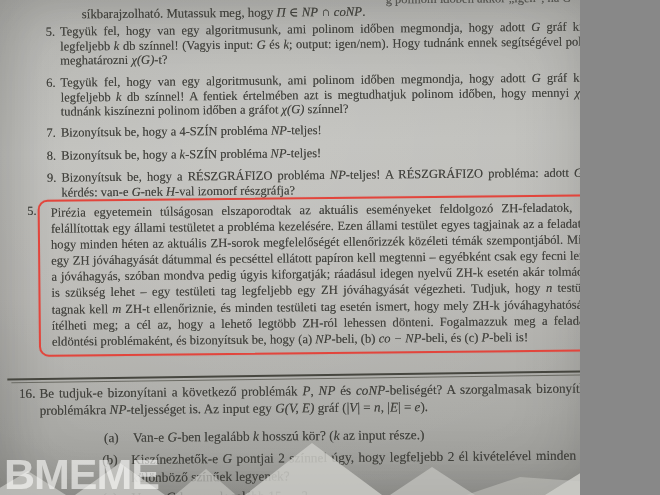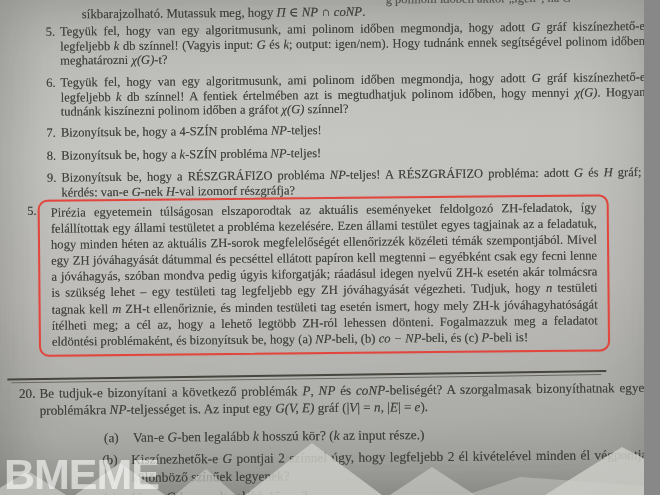--- a/index.html
+++ b/index.html
@@ -1,17 +1,17 @@
 <!DOCTYPE html>
 <html style="--red: #e2453c;"><head>
 <meta charset="utf-8">
 <style>
   html,body{margin:0;padding:0;background:#888;}
   .photo{
-    position:relative; width:644px; height:495px; overflow:hidden;
+    position:relative; width:580px; height:495px; overflow:hidden;
     background:
       radial-gradient(140% 120% at 45% 28%, rgba(255,255,255,.12), rgba(0,0,0,0) 62%),
       linear-gradient(178deg,#b1b1ad 0%, #bebeba 30%, #bab9b5 58%, #a9a9a5 84%, #989894 100%);
     box-shadow: inset 0 0 70px rgba(0,0,0,.14), inset 18px 0 40px rgba(0,0,0,.07);
     font-family:"Liberation Serif","DejaVu Serif",serif;
     color:#41413c;
   }
   .content{position:absolute; inset:0; transform:rotate(-0.55deg); transform-origin:330px 240px;
     text-shadow:0 0 .6px rgba(56,56,52,.55);}
   .frag{position:absolute; font-size:12.5px; opacity:.8; white-space:nowrap;}
@@ -76,21 +76,21 @@
 
     <div class="item" style="top:197px;">
       <span class="num" style="left:13px; width:24px; top:4px;">5.</span>
       <div class="txt boxed" style="left:38px; width:546px;">Pirézia egyetemein túlságosan elszaporodtak az aktuális eseményeket feldolgozó ZH-feladatok, így felállítottak egy állami testületet a probléma kezelésére. Ezen állami testület egyes tagjainak az a feladatuk, hogy minden héten az aktuális ZH-sorok megfelelőségét ellenőrizzék közéleti témák szempontjából. Mivel egy ZH jóváhagyását dátummal és pecséttel ellátott papíron kell megtenni – egyébként csak egy fecni lenne a jóváhagyás, szóban mondva pedig úgyis kiforgatják; ráadásul idegen nyelvű ZH-k esetén akár tolmácsra is szükség lehet – egy testületi tag legfeljebb egy ZH jóváhagyását végezheti. Tudjuk, hogy <i>n</i> testületi tagnak kell <i>m</i> ZH-t ellenőriznie, és minden testületi tag esetén ismert, hogy mely ZH-k jóváhagyhatóságát ítélheti meg; a cél az, hogy a lehető legtöbb ZH-ról lehessen dönteni. Fogalmazzuk meg a feladatot eldöntési problémaként, és bizonyítsuk be, hogy (a) <i>NP</i>-beli, (b) <i>co − NP</i>-beli, és (c) <i>P</i>-beli is!</div>
     </div>
 
     <div class="rule" style="left:6px;  top:374px; width:599px; height:2.3px;"></div>
     <div class="rule2" style="left:10px; top:378px; width:590px; height:1.2px;"></div>
 
     <div class="item" style="top:383px; font-size:13.2px; line-height:16.8px;">
-      <span class="num" style="left:8px; width:26px;">20.</span>
+      <span class="num" style="left:8px; width:26px;">16.</span>
       <div class="txt" style="left:38px; width:610px;">Be tudjuk-e bizonyítani a következő problémák <i>P</i>, <i>NP</i> és <i>coNP</i>-beliségét? A szorgalmasak bizonyíthatnak egyes problémákra <i>NP</i>-teljességet is. Az input egy <i>G(V, E)</i> gráf (|<i>V</i>| = <i>n</i>, |<i>E</i>| = <i>e</i>).</div>
     </div>
 
     <div class="sub" style="top:427px;">
       <span class="sublabel" style="left:102px;">(a)</span>
       <div class="subtxt" style="left:131px; width:515px;">Van-e <i>G</i>-ben legalább <i>k</i> hosszú kör? (<i>k</i> az input része.)</div>
     </div>
 
     <div class="sub" style="top:449px;">
       <span class="sublabel" style="left:100px;">(b)</span>

